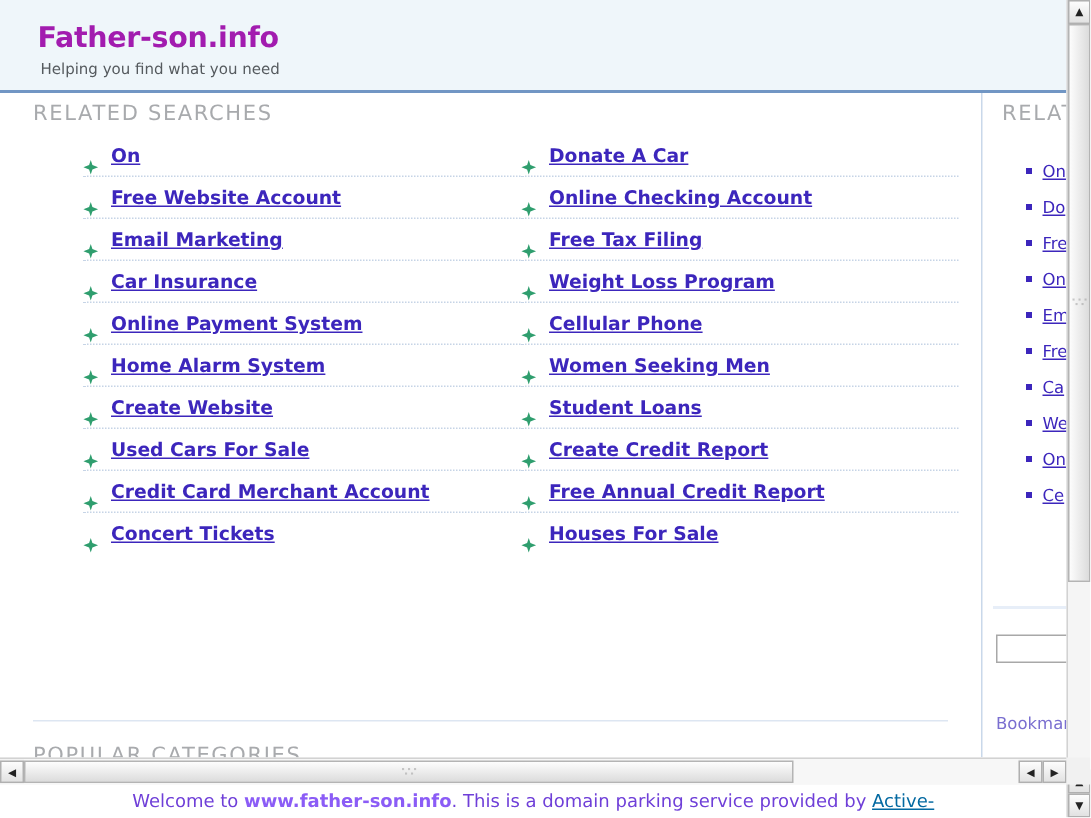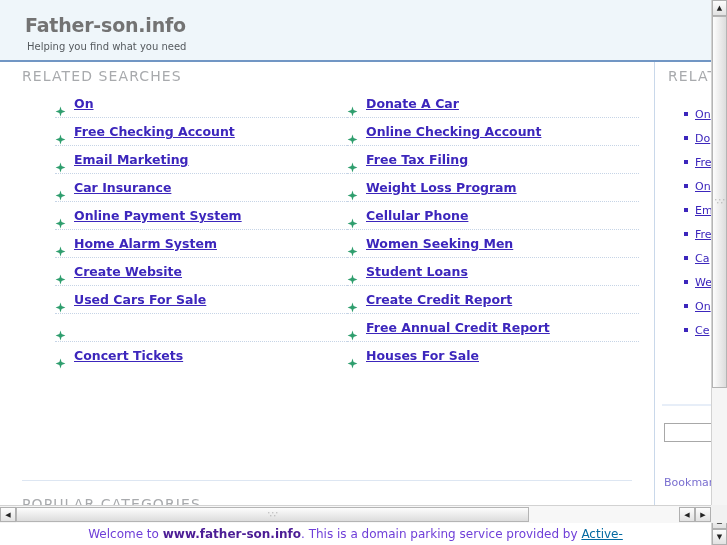--- a/index.html
+++ b/index.html
@@ -33,21 +33,21 @@
     background: #eff6fa;
     border-bottom: 2px solid #7196c4;
     box-sizing: border-box;
   }
   .site-title {
     position: absolute;
     left: 25px;
     top: 14px;
     font-size: 19px;
     font-weight: bold;
-    color: #737373;
+    color: #a21caf;
     letter-spacing: -0.2px;
     font-family: "DejaVu Sans", sans-serif;
   }
   .site-tagline {
     position: absolute;
     left: 27px;
     top: 41px;
     font-size: 10px;
     color: #555a5e;
   }
@@ -207,21 +207,21 @@
     position: absolute;
     left: 0;
     top: 527px;
     width: 711px;
     text-align: center;
     font-size: 12px;
     color: #6f3fd8;
     font-family: "DejaVu Sans", sans-serif;
     white-space: nowrap;
   }
-  .footer b { color: #4c1d95; }
+  .footer b { color: #8b5cf6; }
   .footer a { color: #0369a1; text-decoration: underline; cursor: pointer; }
 
   
   .vsb {
     position: absolute;
     right: 0; top: 0;
     width: 16px;
     height: 545px;
     background: #f1f1f1;
     border-left: 1px solid #d2d2d2;
@@ -344,21 +344,21 @@
                 <div class="rs-item">
                   <span class="star"><svg viewBox="0 0 11 11" width="11" height="11">
                       <path d="M5.5 0.6 L6.6 4.0 L10.4 5.5 L6.6 7.0 L5.5 10.4 L4.4 7.0 L0.6 5.5 L4.4 4.0 Z" fill="#2f9e6e"></path>
                     </svg></span>
                   <span class="rs-link">On</span>
                 </div>
                 <div class="rs-item">
                   <span class="star"><svg viewBox="0 0 11 11" width="11" height="11">
                       <path d="M5.5 0.6 L6.6 4.0 L10.4 5.5 L6.6 7.0 L5.5 10.4 L4.4 7.0 L0.6 5.5 L4.4 4.0 Z" fill="#2f9e6e"></path>
                     </svg></span>
-                  <span class="rs-link">Free Checking Account</span>
+                  <span class="rs-link">Free Website Account</span>
                 </div>
                 <div class="rs-item">
                   <span class="star"><svg viewBox="0 0 11 11" width="11" height="11">
                       <path d="M5.5 0.6 L6.6 4.0 L10.4 5.5 L6.6 7.0 L5.5 10.4 L4.4 7.0 L0.6 5.5 L4.4 4.0 Z" fill="#2f9e6e"></path>
                     </svg></span>
                   <span class="rs-link">Email Marketing</span>
                 </div>
                 <div class="rs-item">
                   <span class="star"><svg viewBox="0 0 11 11" width="11" height="11">
                       <path d="M5.5 0.6 L6.6 4.0 L10.4 5.5 L6.6 7.0 L5.5 10.4 L4.4 7.0 L0.6 5.5 L4.4 4.0 Z" fill="#2f9e6e"></path>
@@ -386,20 +386,21 @@
                 <div class="rs-item">
                   <span class="star"><svg viewBox="0 0 11 11" width="11" height="11">
                       <path d="M5.5 0.6 L6.6 4.0 L10.4 5.5 L6.6 7.0 L5.5 10.4 L4.4 7.0 L0.6 5.5 L4.4 4.0 Z" fill="#2f9e6e"></path>
                     </svg></span>
                   <span class="rs-link">Used Cars For Sale</span>
                 </div>
                 <div class="rs-item">
                   <span class="star"><svg viewBox="0 0 11 11" width="11" height="11">
                       <path d="M5.5 0.6 L6.6 4.0 L10.4 5.5 L6.6 7.0 L5.5 10.4 L4.4 7.0 L0.6 5.5 L4.4 4.0 Z" fill="#2f9e6e"></path>
                     </svg></span>
+                  <span class="rs-link">Credit Card Merchant Account</span>
                 </div>
                 <div class="rs-item">
                   <span class="star"><svg viewBox="0 0 11 11" width="11" height="11">
                       <path d="M5.5 0.6 L6.6 4.0 L10.4 5.5 L6.6 7.0 L5.5 10.4 L4.4 7.0 L0.6 5.5 L4.4 4.0 Z" fill="#2f9e6e"></path>
                     </svg></span>
                   <span class="rs-link">Concert Tickets</span>
                 </div>
               </div>
             <div class="rs-col" id="rs-right">
                 <div class="rs-item">

